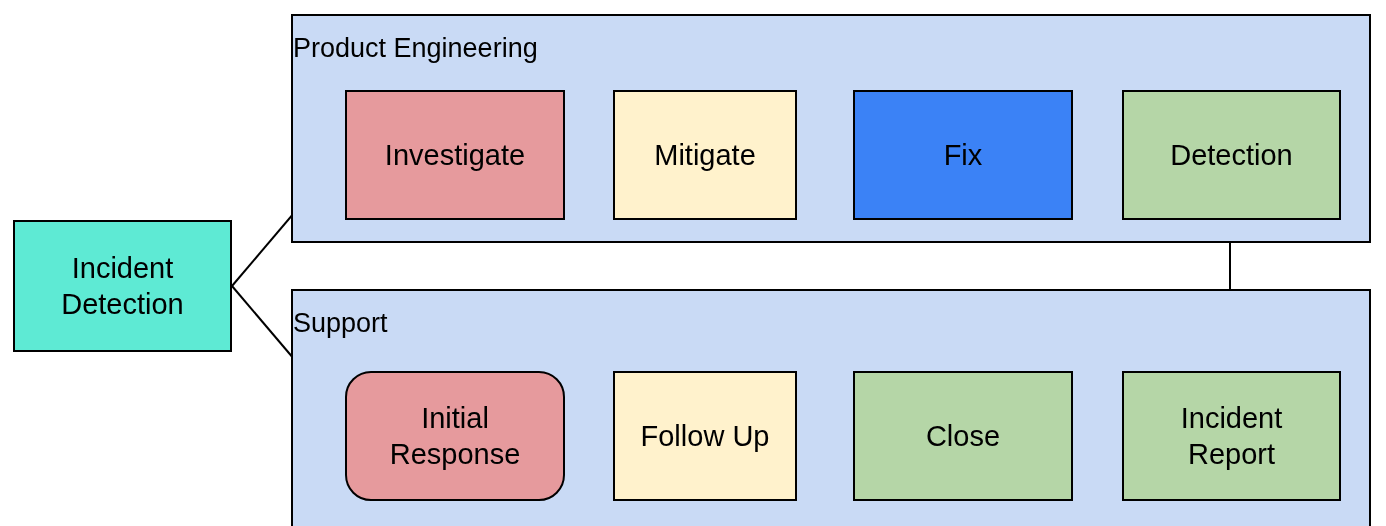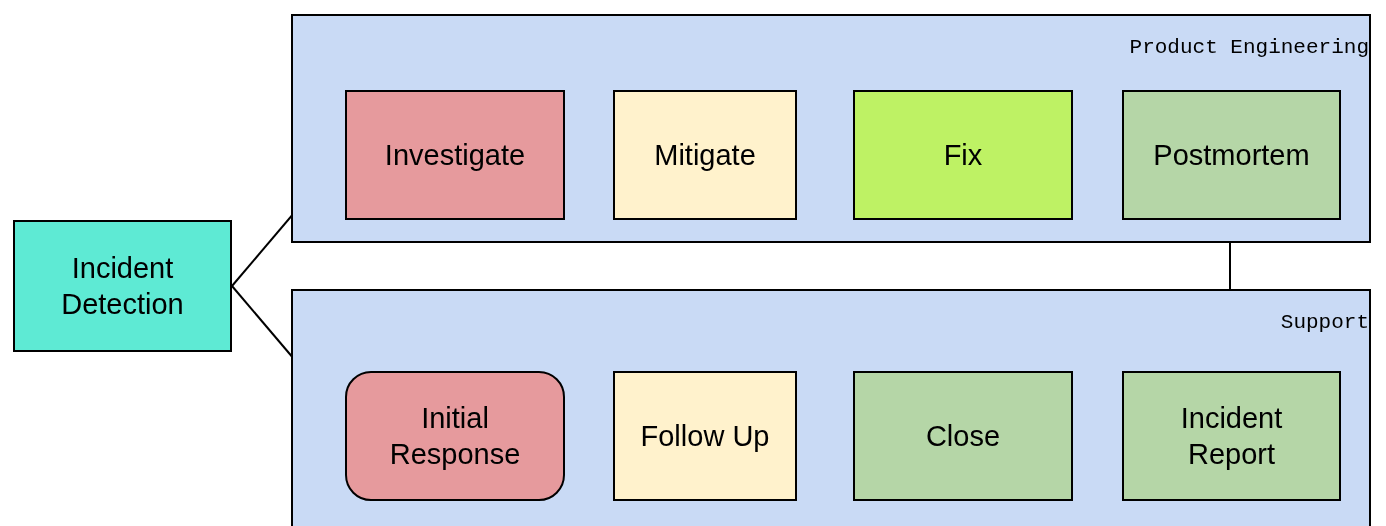--- a/index.html
+++ b/index.html
@@ -23,24 +23,23 @@
     background: #c9daf5;
     border: 2px solid #000000;
     box-sizing: border-box;
   }
   .group-engineering { left: 291px; top: 14px;  width: 1080px; height: 229px; }
   .group-support     { left: 291px; top: 273px; width: 1080px; height: 244px; }
   .group-title {
     position: absolute;
     left: 0; top: 14px;
     width: 100%;
-    text-align: right;
-    font-size: 21px;
+    text-align: left;
+    font-size: 27px;
     line-height: 36px;
-    font-family: Liberation Mono, monospace;
   }
   .node {
     position: absolute;
     border: 2px solid #000000;
     box-sizing: border-box;
     display: flex;
     align-items: center;
     justify-content: center;
     text-align: center;
     font-size: 29px;
@@ -86,25 +85,25 @@
   </div>
 
   <div class="group group-engineering" style="background: rgb(201, 218, 245);">
     <div class="group-title">Product Engineering</div>
     <div class="node col-0 row-eng" style="background: rgb(230, 154, 157);">
       <span>Investigate</span>
     </div>
     <div class="node col-1 row-eng" style="background: rgb(255, 242, 204);">
       <span>Mitigate</span>
     </div>
-    <div class="node col-2 row-eng" style="background: #bef264;">
+    <div class="node col-2 row-eng" style="background: #3b82f6;">
       <span>Fix</span>
     </div>
     <div class="node col-3 row-eng" style="background: rgb(181, 214, 167);">
-      <span>Postmortem</span>
+      <span>Detection</span>
     </div>
   </div>
 
   <div class="group group-support" style="background: rgb(201, 218, 245); margin-top: 16px;">
     <div class="group-title">Support</div>
     <div class="node col-0 row-sup" style="background: rgb(230, 154, 157); border-radius: 26px;">
       <span>Initial Response</span>
     </div>
     <div class="node col-1 row-sup" style="background: rgb(255, 242, 204);">
       <span>Follow Up</span>

